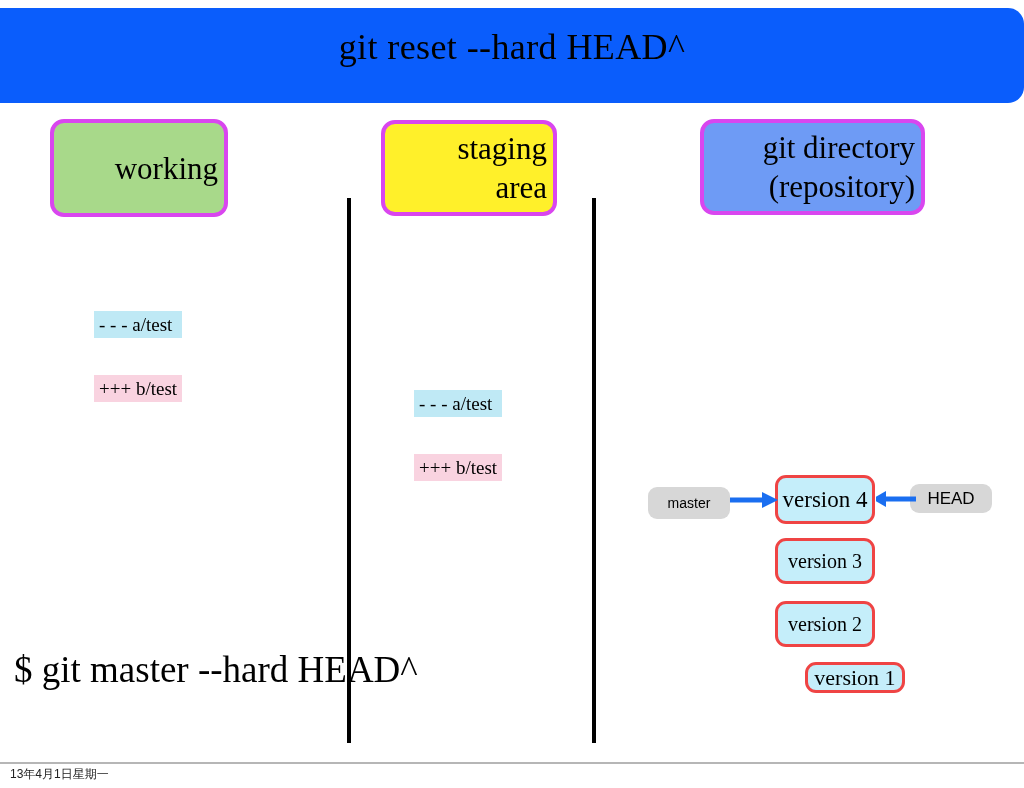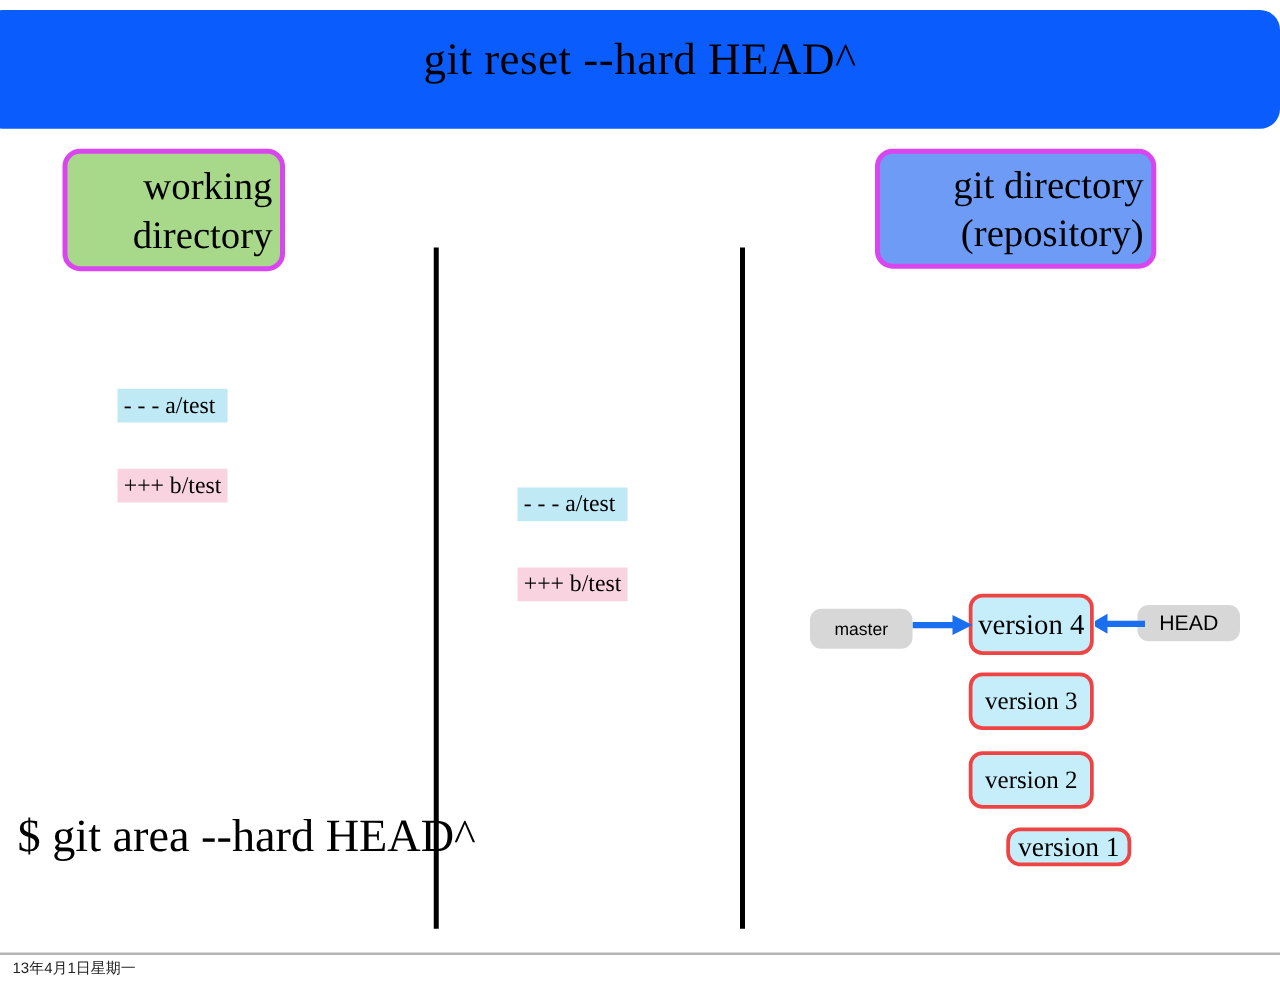--- a/index.html
+++ b/index.html
@@ -179,23 +179,26 @@
 <div id="slide">
 
   <div class="header-bar"></div>
   <div class="header-title">git reset --hard HEAD^</div>
 
   <div class="divider divider-left"></div>
   <div class="divider divider-right"></div>
 
   <div class="col-box col-working">
     <span class="line">working</span>
-    <span class="line">directory</span>
-  </div>
-
+  </div>
+
+  <div class="col-box col-staging">
+    <span class="line">staging</span>
+    <span class="line">area</span>
+  </div>
 
   <div class="col-box col-git">
     <span class="line">git directory</span>
     <span class="line">(repository)</span>
   </div>
 
   <div class="diff-block diff-wd">
     <span class="diff-minus">- - - a/test</span>
     <span class="diff-plus">+++ b/test</span>
   </div>
@@ -229,18 +232,18 @@
   <svg class="arrow" style="left:730px; top:490px; width:50px; height:20px;" viewBox="0 0 50 20">
     <line x1="0" y1="10" x2="36" y2="10" stroke="#1a6ef0" stroke-width="5"></line>
     <polygon points="32,2 48,10 32,18" fill="#1a6ef0"></polygon>
   </svg>
 
   <svg class="arrow" style="left:876px; top:489px; width:40px; height:20px;" viewBox="0 0 40 20">
     <line x1="40" y1="10" x2="8" y2="10" stroke="#1a6ef0" stroke-width="5"></line>
     <polygon points="10,2 -4,10 10,18" fill="#1a6ef0"></polygon>
   </svg>
 
-  <div class="command-line">$ git area --hard HEAD^</div>
+  <div class="command-line">$ git master --hard HEAD^</div>
 
   <div class="footer-rule"></div>
   <div class="footer-text">13年4月1日星期一</div>
 
 </div>
 
 </body></html>

